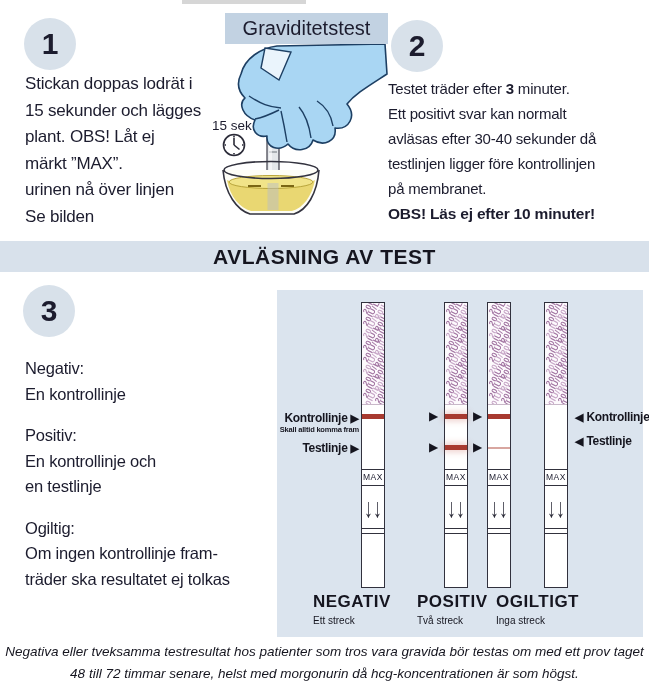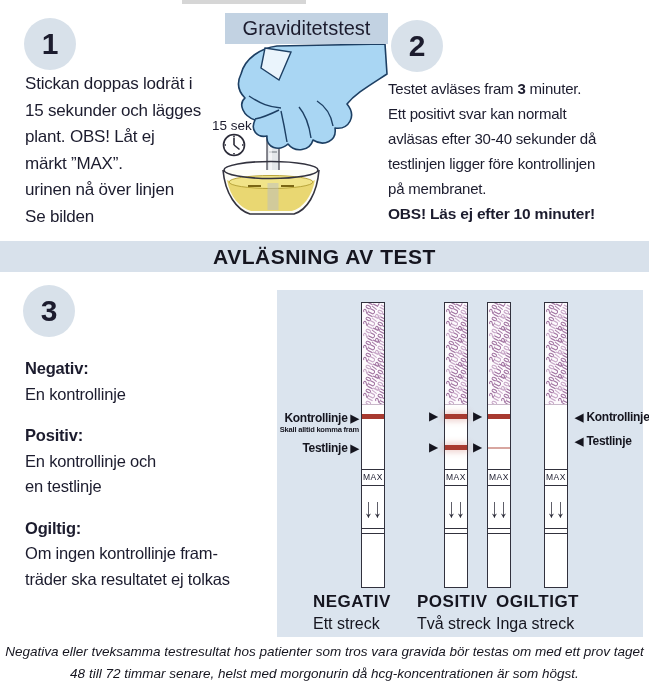--- a/index.html
+++ b/index.html
@@ -13,21 +13,21 @@
           font-size:30px;font-weight:bold;color:#1c1c2e;}
   .c1{left:24px;top:18px;} .c2{left:391px;top:20px;} .c3{left:23px;top:285px;}
 
   .text-block .ln{display:block;}
   .step1{position:absolute;left:25px;top:71px;font-size:17px;line-height:26.5px;letter-spacing:-0.2px;}
   .step2{position:absolute;left:388px;top:76px;width:260px;font-size:15px;line-height:25px;letter-spacing:-0.2px;}
   .step2 b{font-weight:bold;}
   .step2 .warning{font-weight:bold;font-size:15.5px;}
   .step3{position:absolute;left:25px;top:356px;font-size:16.5px;line-height:25.5px;letter-spacing:-0.2px;}
   .step3 .group{margin-bottom:16px;}
-  .step3 .ttl{font-weight:bold;}
+  .step3 .ttl{font-weight:normal;}
 
   .title-box{position:absolute;left:225px;top:13px;width:163px;height:31px;background:#c2d2e2;
              display:flex;align-items:center;justify-content:center;font-size:20px;color:#1c1c2e;}
 
   .band{position:absolute;left:0;top:241px;width:649px;height:31px;background:#d8e1eb;
         display:flex;align-items:center;justify-content:center;
         font-size:21px;font-weight:bold;letter-spacing:0.5px;color:#15151f;}
 
   .illus{position:absolute;left:205px;top:44px;width:190px;height:190px;}
   .timer{position:absolute;left:212px;top:118px;font-size:13.5px;color:#1c1c2e;}
@@ -61,21 +61,21 @@
   .lab-left.ctl{left:2px;top:121px;} .lab-left.tst{left:2px;top:151px;}
   .lab-right{position:absolute;left:298px;font-size:12px;font-weight:bold;letter-spacing:-0.3px;
              color:#15151f;white-space:nowrap;}
   .lab-right.ctl{top:120px;} .lab-right.tst{top:144px;}
   .tri{font-size:11px;letter-spacing:0;}
   .lab-left .tri{margin-left:3px;} .lab-right .tri{margin-right:3px;}
   .mid-tri{position:absolute;font-size:12px;color:#15151f;}
 
   .result{position:absolute;width:120px;text-align:left;color:#15151f;}
   .result .rt{font-size:17px;font-weight:bold;letter-spacing:0.5px;}
-  .result .rs{font-size:16px;margin-top:3px;}
+  .result .rs{font-size:10px;margin-top:3px;}
 
   .footnote{position:absolute;left:0;top:641px;width:649px;text-align:center;
             font-size:13.5px;font-style:italic;line-height:21.5px;color:#15151f;}
 </style>
 </head>
 <body>
 
 <div class="page">
   <div class="artifact"></div>
 
@@ -137,21 +137,21 @@
       <line x1="19.5" y1="101" x2="21" y2="101"></line>
         <line x1="37" y1="101" x2="38.5" y2="101"></line>
     </g>
   </svg>
   <div class="timer">15 sek</div>
 
   <div class="circle c2">
     <span>2</span>
   </div>
   <div class="text-block step2">
-    <span class="ln"><span>Testet avläses fram </span><b>3</b><span> minuter.</span></span>
+    <span class="ln"><span>Testet träder efter </span><b>3</b><span> minuter.</span></span>
     <span class="ln">Ett positivt svar kan normalt</span>
     <span class="ln">avläsas efter 30-40 sekunder då</span>
     <span class="ln">testlinjen ligger före kontrollinjen</span>
     <span class="ln">på membranet.</span>
     <span class="ln warning">OBS! Läs ej efter 10 minuter!</span>
   </div>
 
   <div class="band">AVLÄSNING AV TEST</div>
 
   <div class="circle c3">

